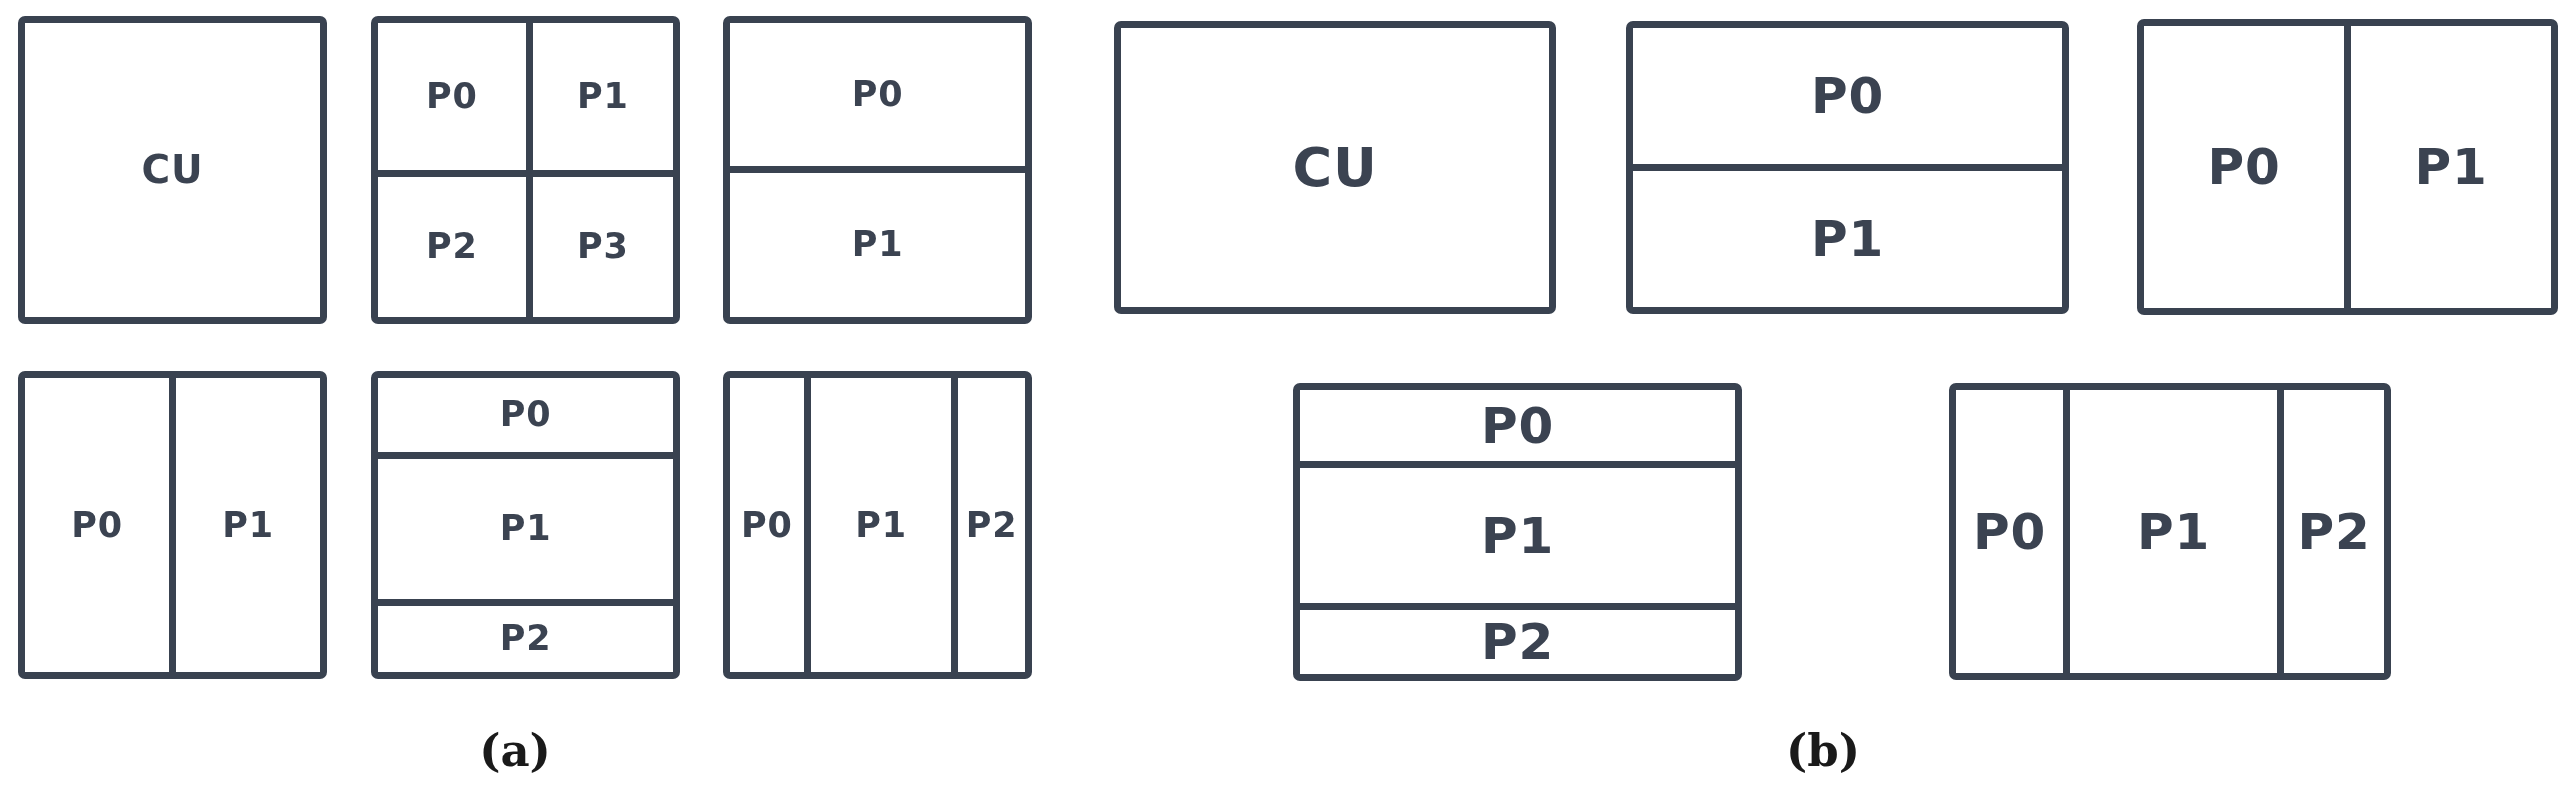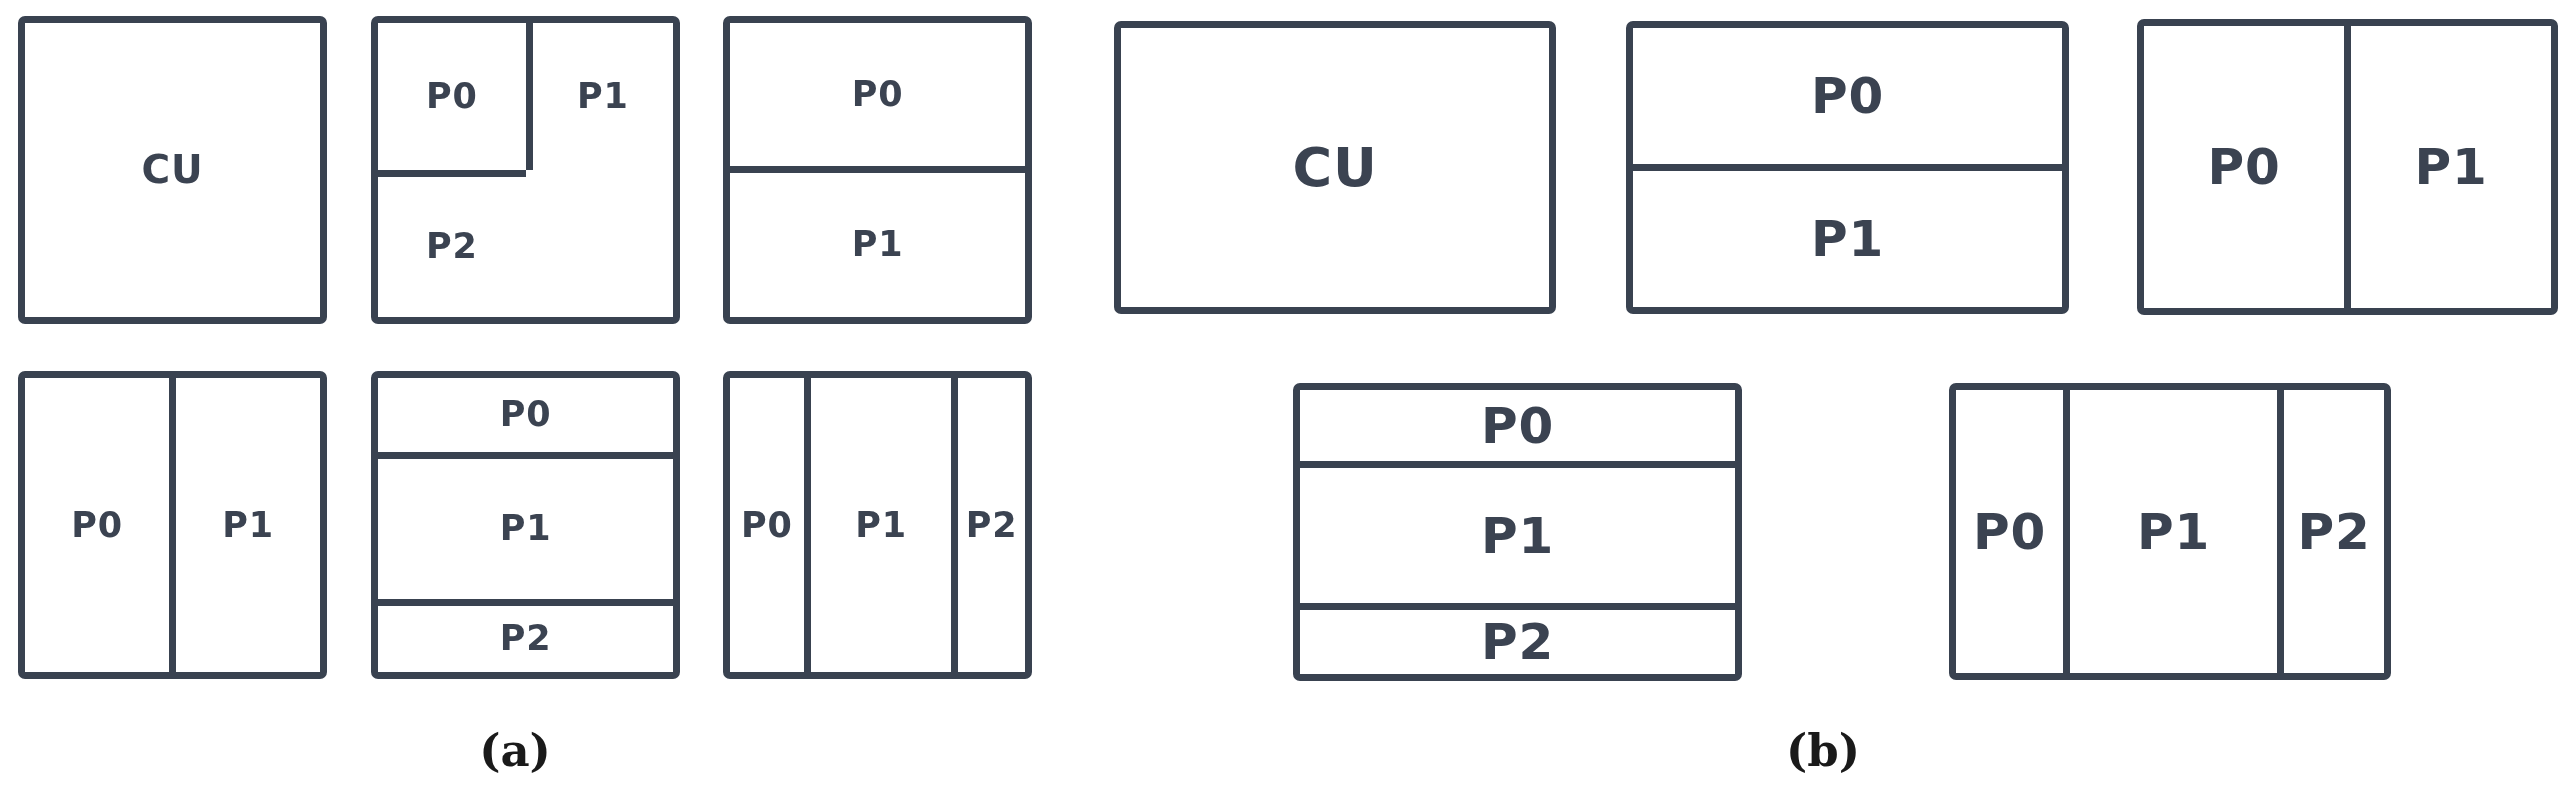--- a/index.html
+++ b/index.html
@@ -81,20 +81,23 @@
 
     <div class="box a2 quad">
       <div class="cell">
         <span class="lbl">P0</span>
       </div>
       <div class="cell">
         <span class="lbl">P1</span>
       </div>
       <div class="cell">
         <span class="lbl">P2</span>
+      </div>
+      <div class="cell">
+        <span class="lbl">P3</span>
       </div>
     </div>
 
     <div class="box a3 split-h2">
       <div class="cell">
         <span class="lbl">P0</span>
       </div>
       <div class="cell">
         <span class="lbl">P1</span>
       </div>

